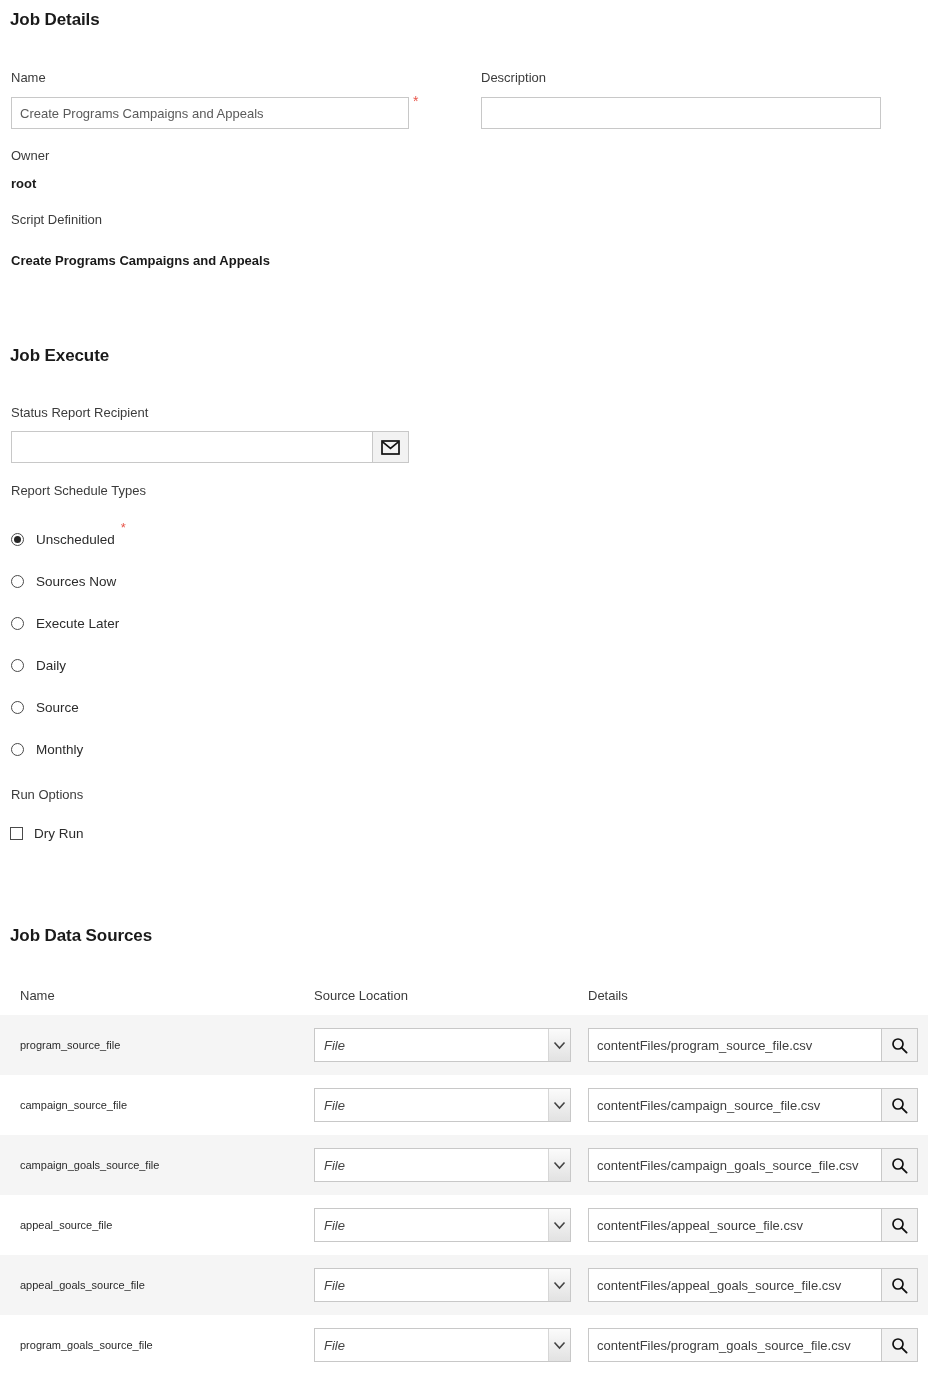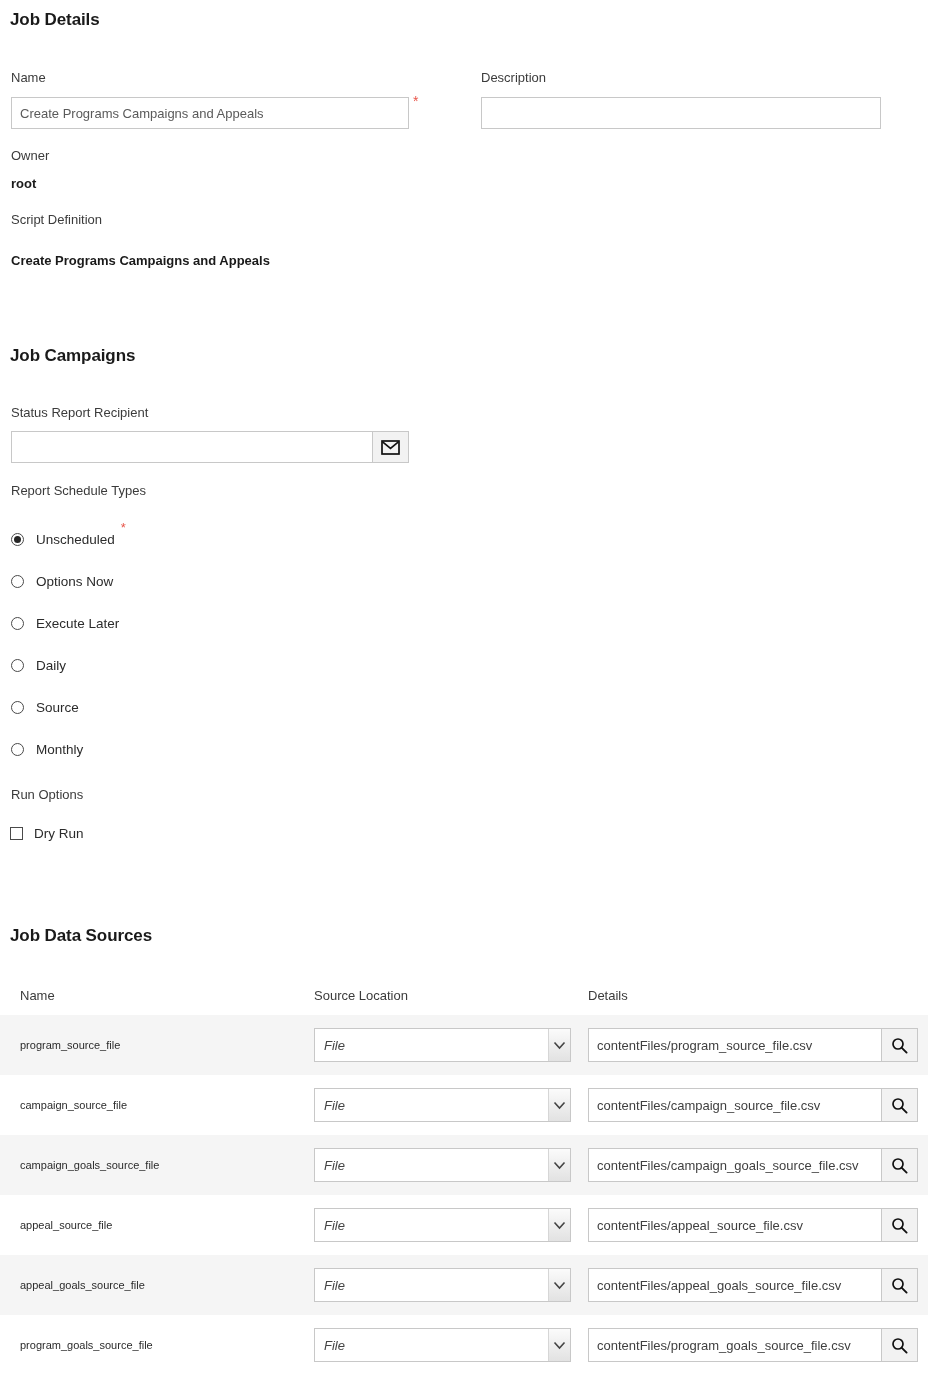--- a/index.html
+++ b/index.html
@@ -264,21 +264,21 @@
 
 <div class="abs field-label" id="descLabel">Description</div>
 <input class="abs txt" id="descInput" type="text" value="" style="">
 
 <div class="abs field-label" id="ownerLabel">Owner</div>
 <div class="abs field-value" id="ownerValue">root</div>
 
 <div class="abs field-label" id="scriptLabel">Script Definition</div>
 <div class="abs field-value" id="scriptValue">Create Programs Campaigns and Appeals</div>
 
-<div class="abs section-title" id="jobScheduleTitle">Job Campaigns</div>
+<div class="abs section-title" id="jobScheduleTitle">Job Execute</div>
 
 <div class="abs field-label" id="srrLabel">Status Report Recipient</div>
 
 <div class="abs input-group" id="srrRow">
   <input class="txt" style="width: 362px;" type="text" value="">
   <button class="igroup-btn">
     <span>
       <svg width="19" height="15" viewBox="0 0 19 15">
         <rect x="1" y="1" width="17" height="13" fill="none" stroke="#111" stroke-width="1.7"></rect>
         <path d="M1.6 1.8 L9.5 8.3 L17.4 1.8" fill="none" stroke="#111" stroke-width="1.7"></path>
@@ -292,21 +292,21 @@
 <div class="abs" id="radioGroup">
 
   <div class="radio-row">
     <span class="radio-mark checked"></span>
     <span class="radio-label">Unscheduled</span>
     <span class="radio-star">*</span>
   </div>
 
   <div class="radio-row">
     <span class="radio-mark"></span>
-    <span class="radio-label">Options Now</span>
+    <span class="radio-label">Sources Now</span>
   </div>
 
   <div class="radio-row">
     <span class="radio-mark"></span>
     <span class="radio-label">Execute Later</span>
   </div>
 
   <div class="radio-row">
     <span class="radio-mark"></span>
     <span class="radio-label">Daily</span>

